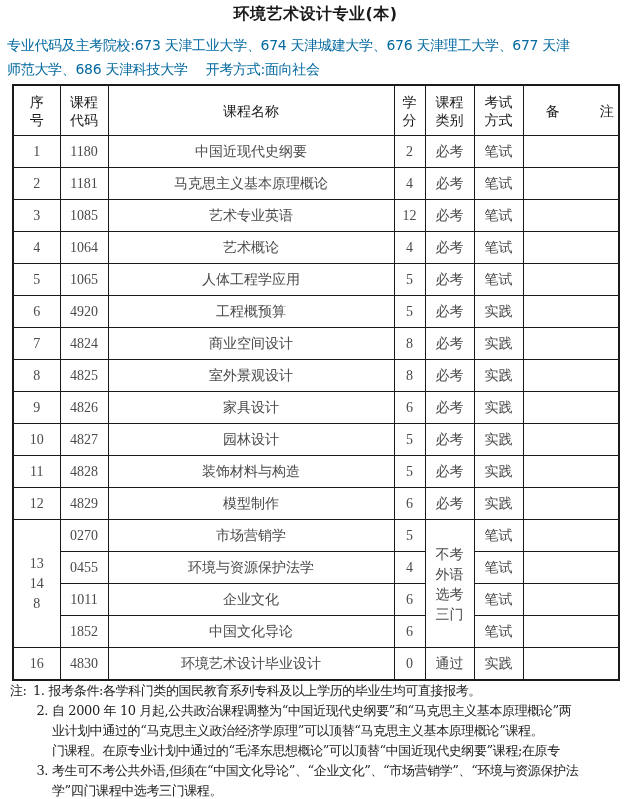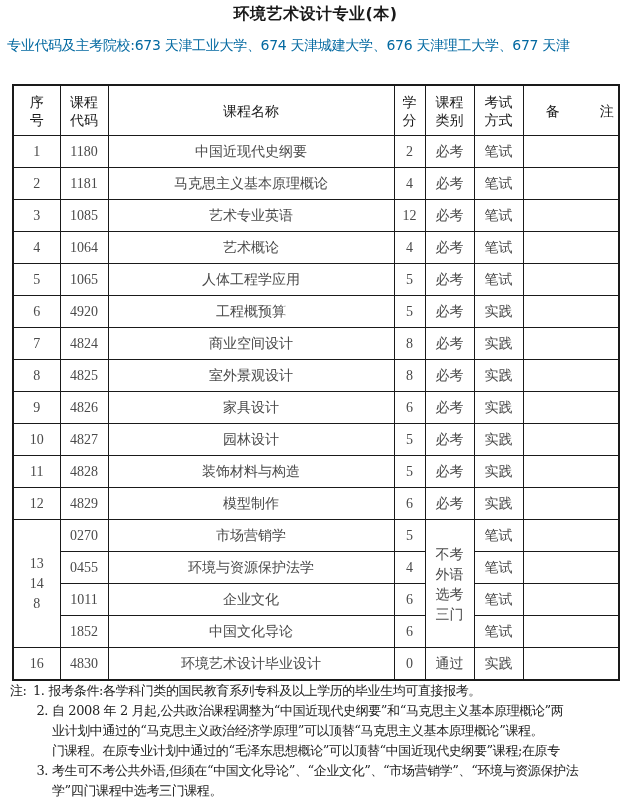--- a/index.html
+++ b/index.html
@@ -48,20 +48,23 @@
     .note .txt { flex: 1 1 auto; }
     .note.indent { padding-left: 20px; }
   </style>
 </head>
 <body>
 
 <div class="title">环境艺术设计专业(本)</div>
 
 <div class="intro">
   <div>专业代码及主考院校:673 天津工业大学、674 天津城建大学、676 天津理工大学、677 天津</div>
+  <div>
+    <span>师范大学、686 天津科技大学</span><span class="gap"></span><span>开考方式:面向社会</span>
+  </div>
 </div>
 
 <table class="plan">
   <colgroup>
     <col style="width:47px">
       <col style="width:48px">
       <col style="width:286px">
       <col style="width:31px">
       <col style="width:49px">
       <col style="width:49px">
@@ -237,21 +240,21 @@
 
 <div class="notes">
   <div class="note">
     <span class="lbl">注:</span>
     <span class="idx">1.</span>
     <span class="txt">报考条件:各学科门类的国民教育系列专科及以上学历的毕业生均可直接报考。</span>
   </div>
   <div class="note indent">
     <span class="idx">2.</span>
     <span class="txt">
-      <div>自 2008 年 2 月起,公共政治课程调整为“中国近现代史纲要”和“马克思主义基本原理概论”两</div>
+      <div>自 2000 年 10 月起,公共政治课程调整为“中国近现代史纲要”和“马克思主义基本原理概论”两</div>
       <div>业计划中通过的“马克思主义政治经济学原理”可以顶替“马克思主义基本原理概论”课程。</div>
       <div>门课程。在原专业计划中通过的“毛泽东思想概论”可以顶替“中国近现代史纲要”课程;在原专</div>
     </span>
   </div>
   <div class="note indent">
     <span class="idx">3.</span>
     <span class="txt">
       <div>考生可不考公共外语,但须在“中国文化导论”、“企业文化”、“市场营销学”、“环境与资源保护法</div>
       <div>学”四门课程中选考三门课程。</div>
     </span>

